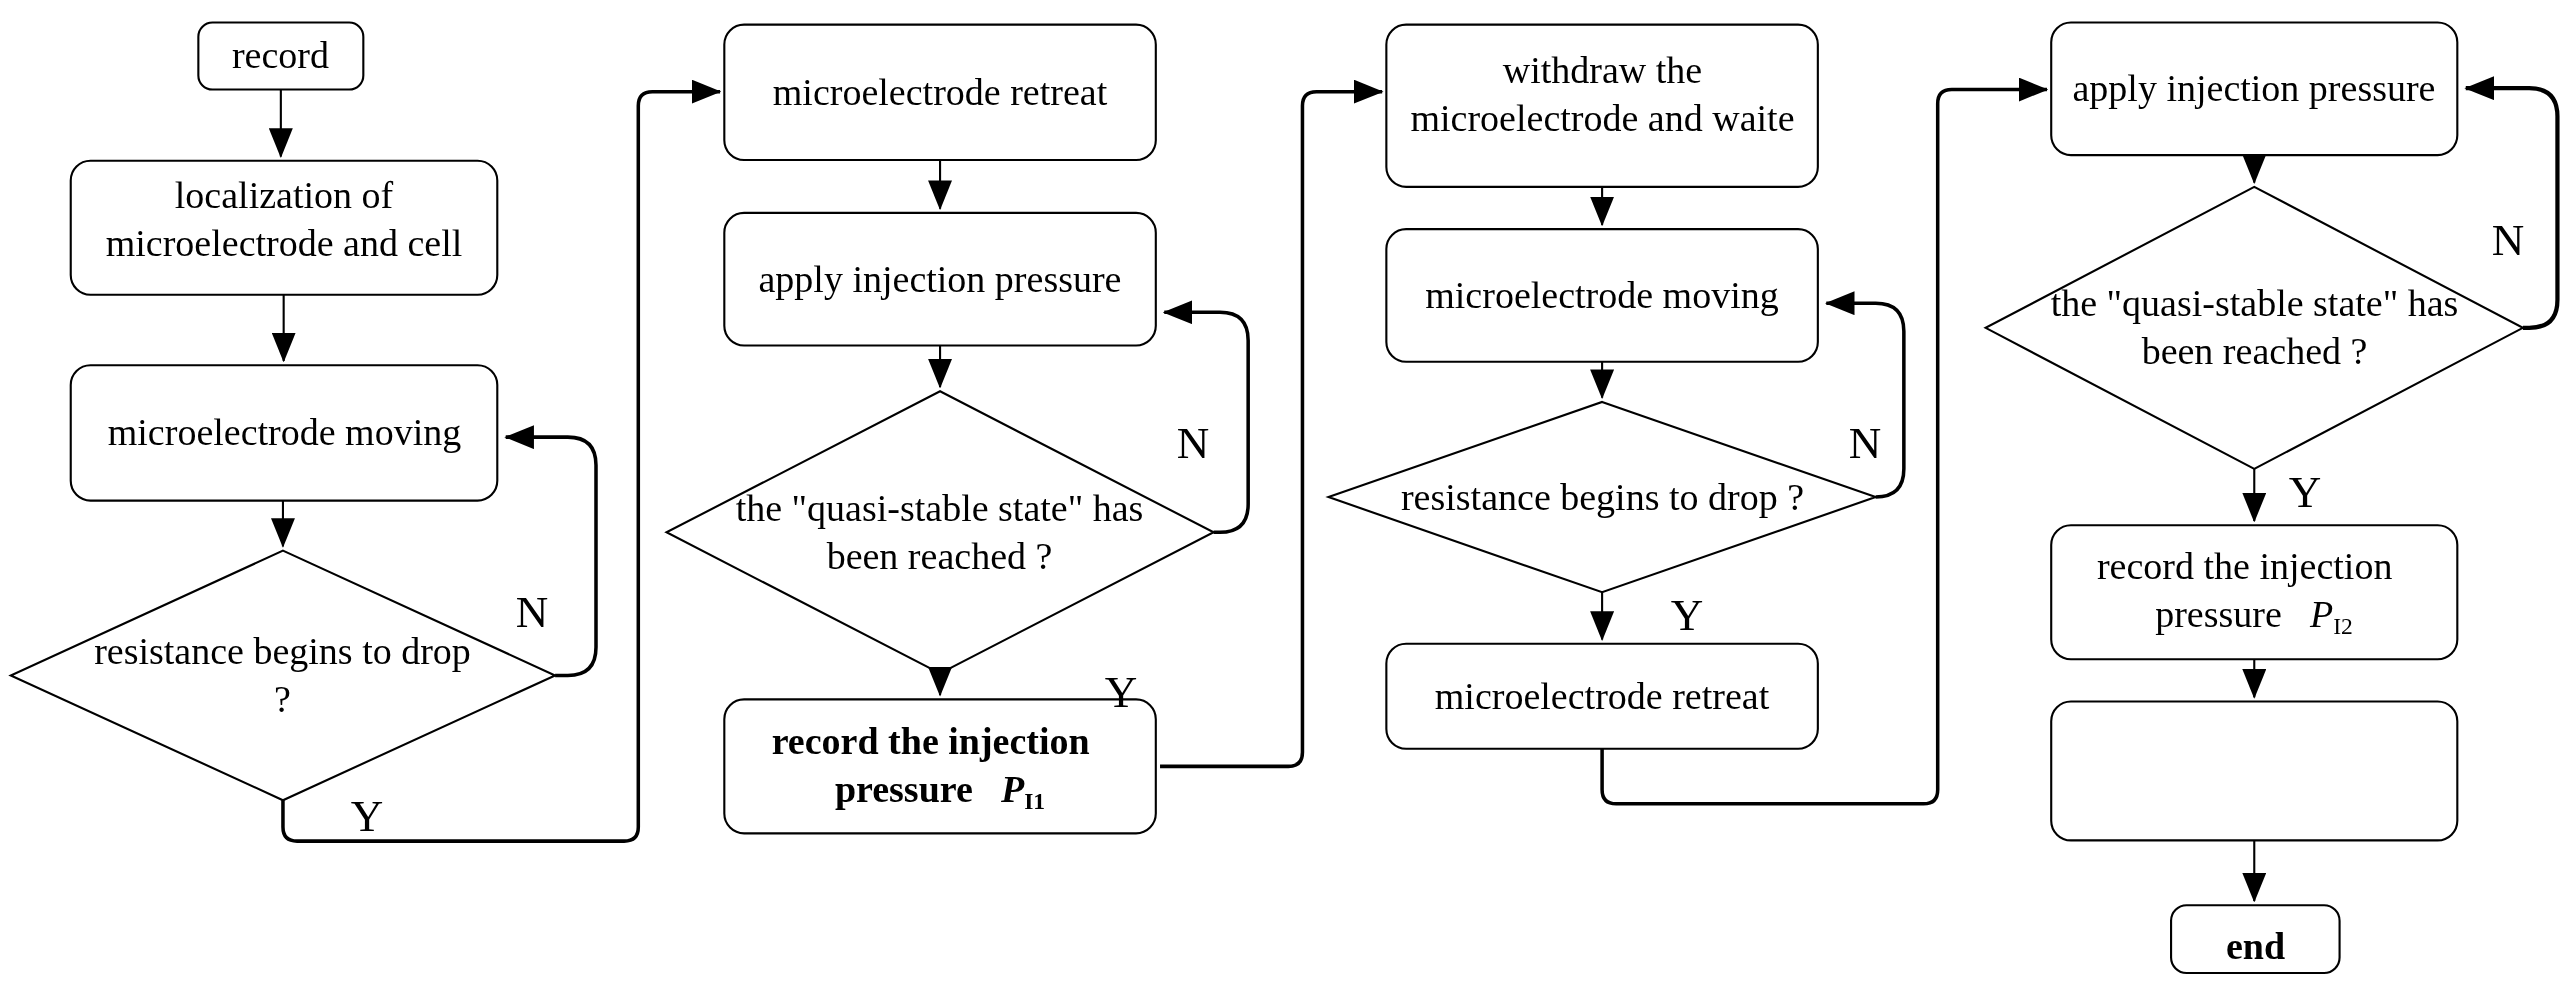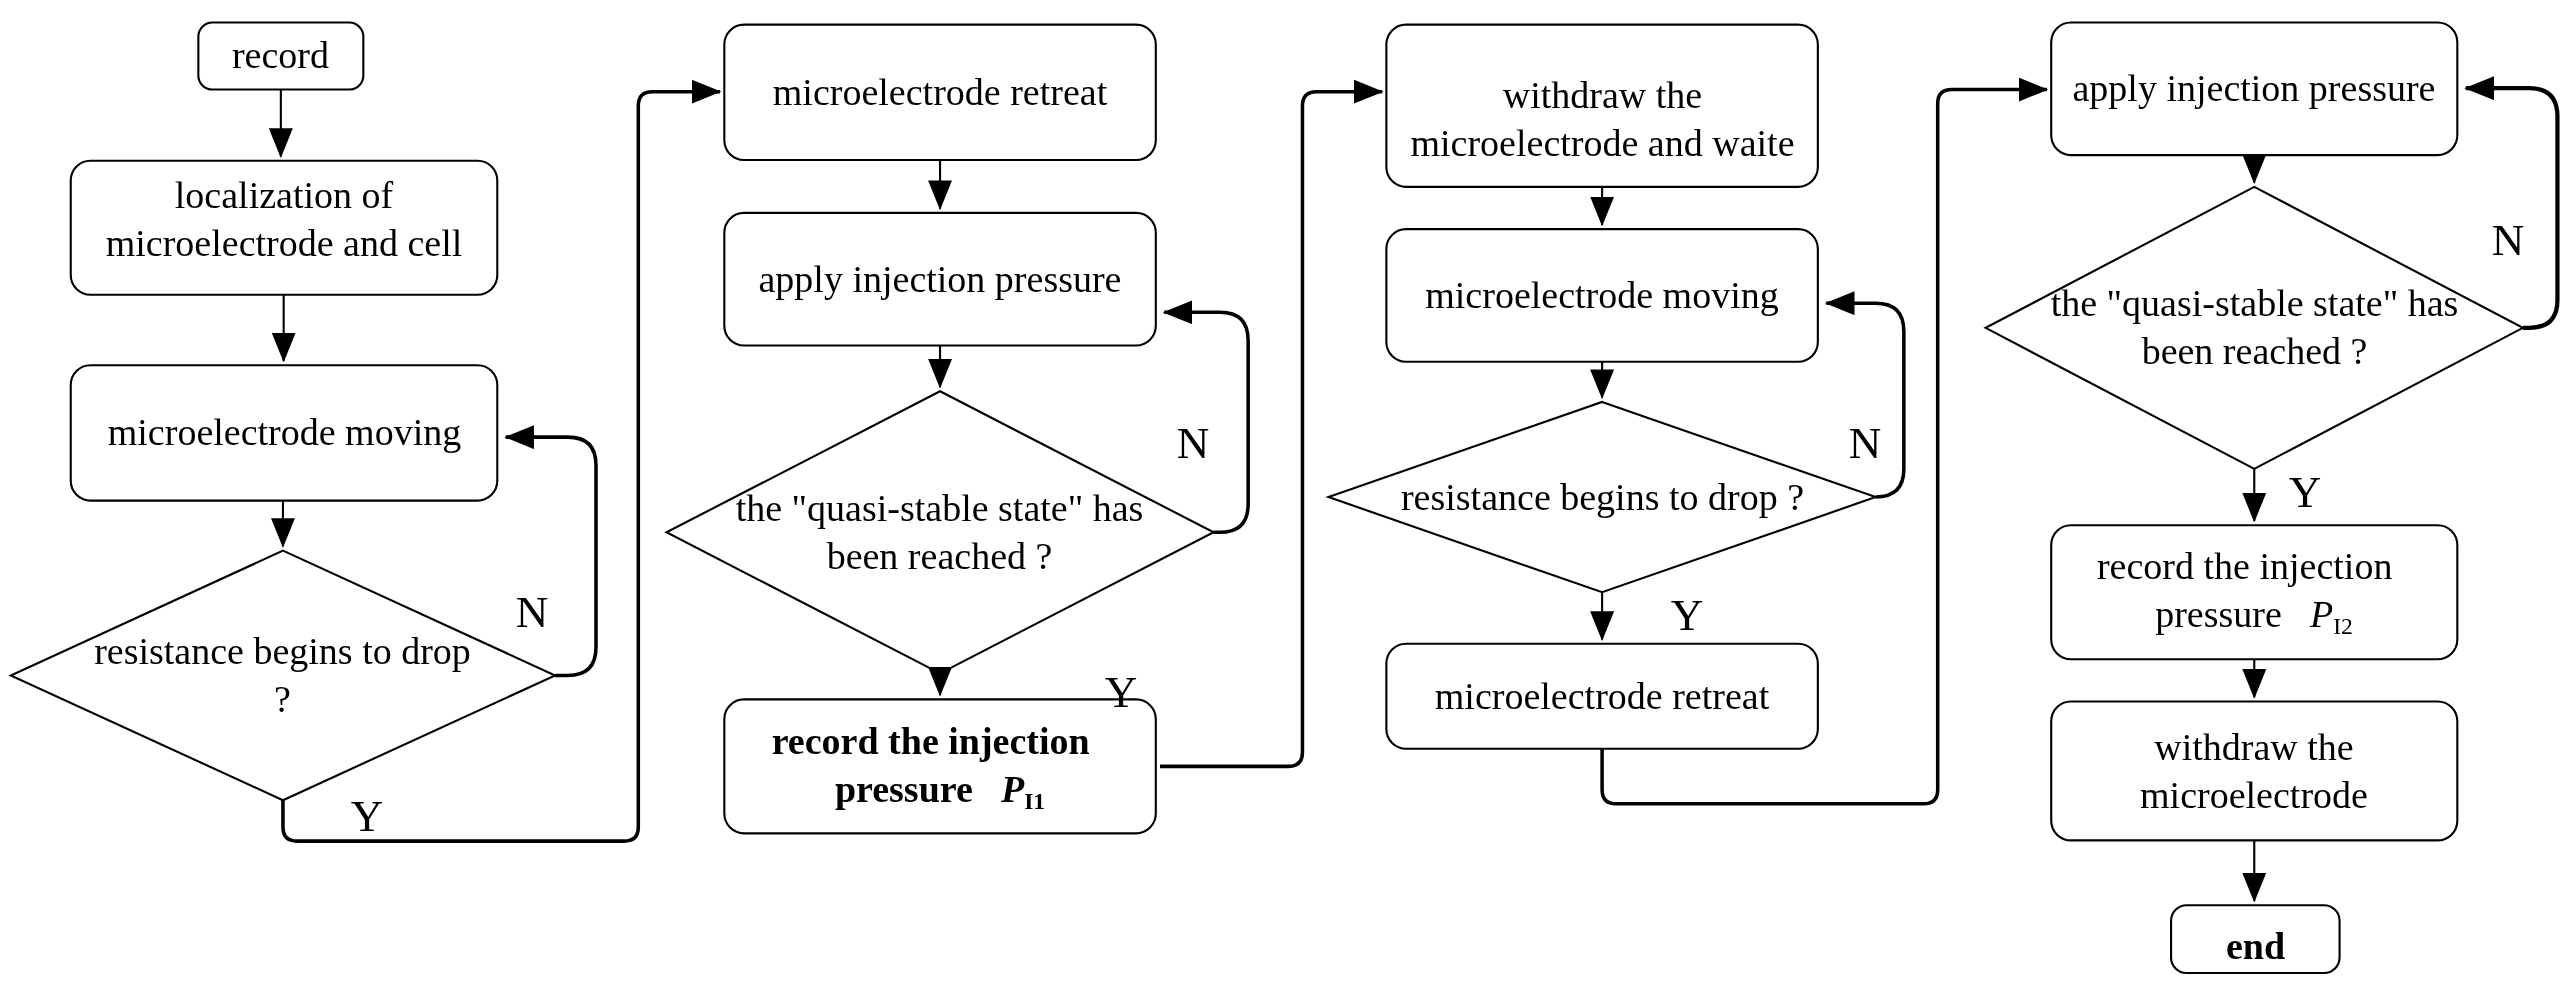--- a/index.html
+++ b/index.html
@@ -108,21 +108,21 @@
   <div class="lbl" style="left:724px;top:700px;width:432px;height:134px;font-weight:bold;">
     <span>
       <span>record the injection</span>
       <span class="gap"></span>
       <span>pressure</span>
       <span class="gap"></span>
       <span class="it">P</span><span class="sb">I1</span>
     </span>
   </div>
 
-  <div class="lbl" style="left:1408px;top:25px;width:389px;height:140px;margin-top:25px;">
+  <div class="lbl" style="left:1408px;top:25px;width:389px;height:140px;">
     <span>withdraw the microelectrode and waite</span>
   </div>
 
   <div class="lbl" style="left:1386px;top:229px;width:432px;height:133px;">
     <span>microelectrode moving</span>
   </div>
 
   <div class="lbl" style="left:1391px;top:427px;width:423px;height:141px;">
     <span>resistance begins to drop ?</span>
   </div>
@@ -142,23 +142,20 @@
   <div class="lbl" style="left:2051px;top:525px;width:406px;height:134px;justify-content:flex-end;">
     <span>
       <span>record the injection</span>
       <span class="gap"></span>
       <span>pressure</span>
       <span class="gap"></span>
       <span class="it">P</span><span class="sb">I2</span>
     </span>
   </div>
 
-  <div class="lbl" style="left:2051px;top:702px;width:406px;height:139px;">
-    <span>withdraw the microelectrode</span>
-  </div>
 
   <div class="lbl" style="left:2171px;top:905px;width:169px;height:84px;font-weight:bold;">
     <span>end</span>
   </div>
 
   <div class="yn" style="left:532px;top:612px;">N</div>
   <div class="yn" style="left:367px;top:816px;">Y</div>
   <div class="yn" style="left:1193px;top:443px;">N</div>
   <div class="yn" style="left:1121px;top:692px;">Y</div>
   <div class="yn" style="left:1865px;top:443px;">N</div>

